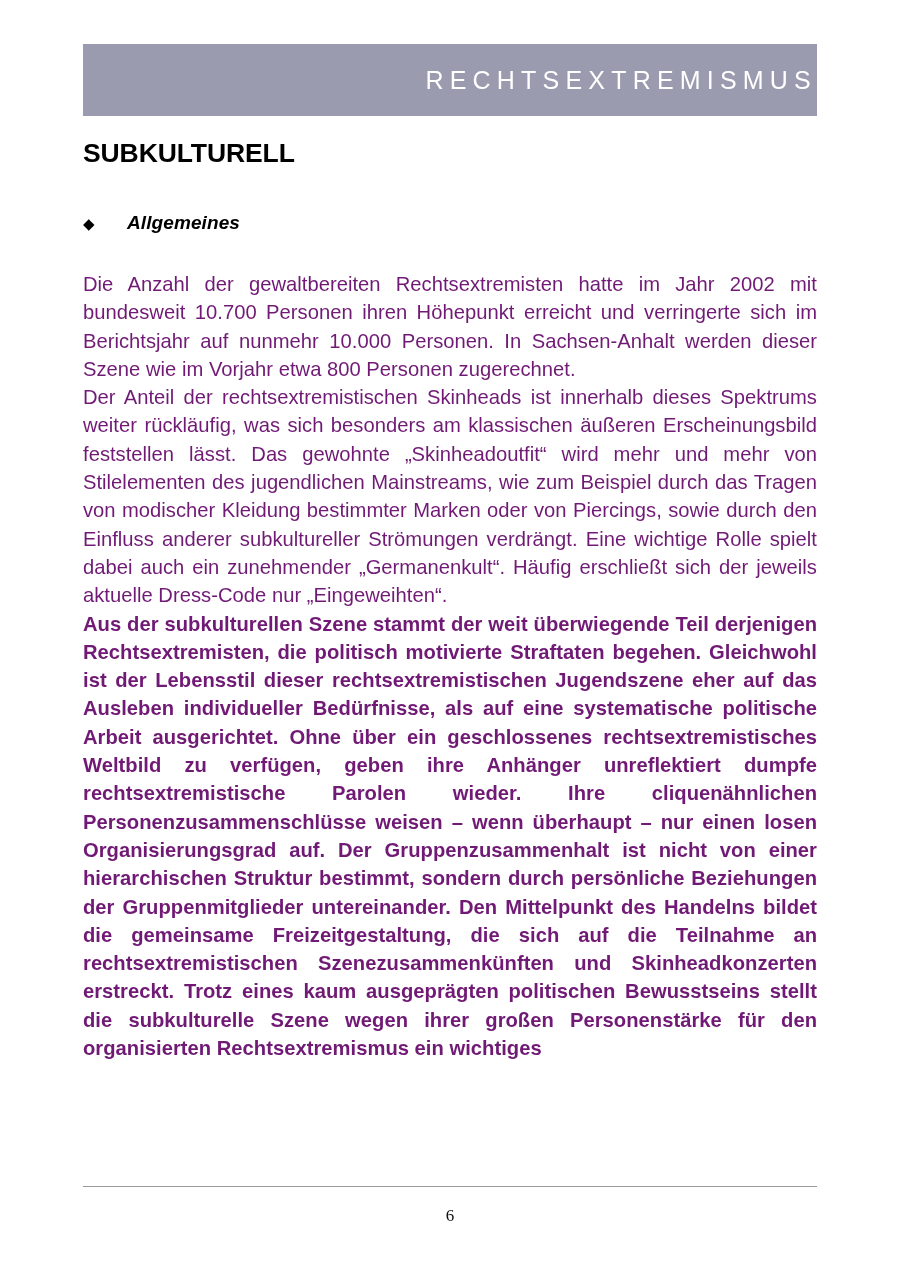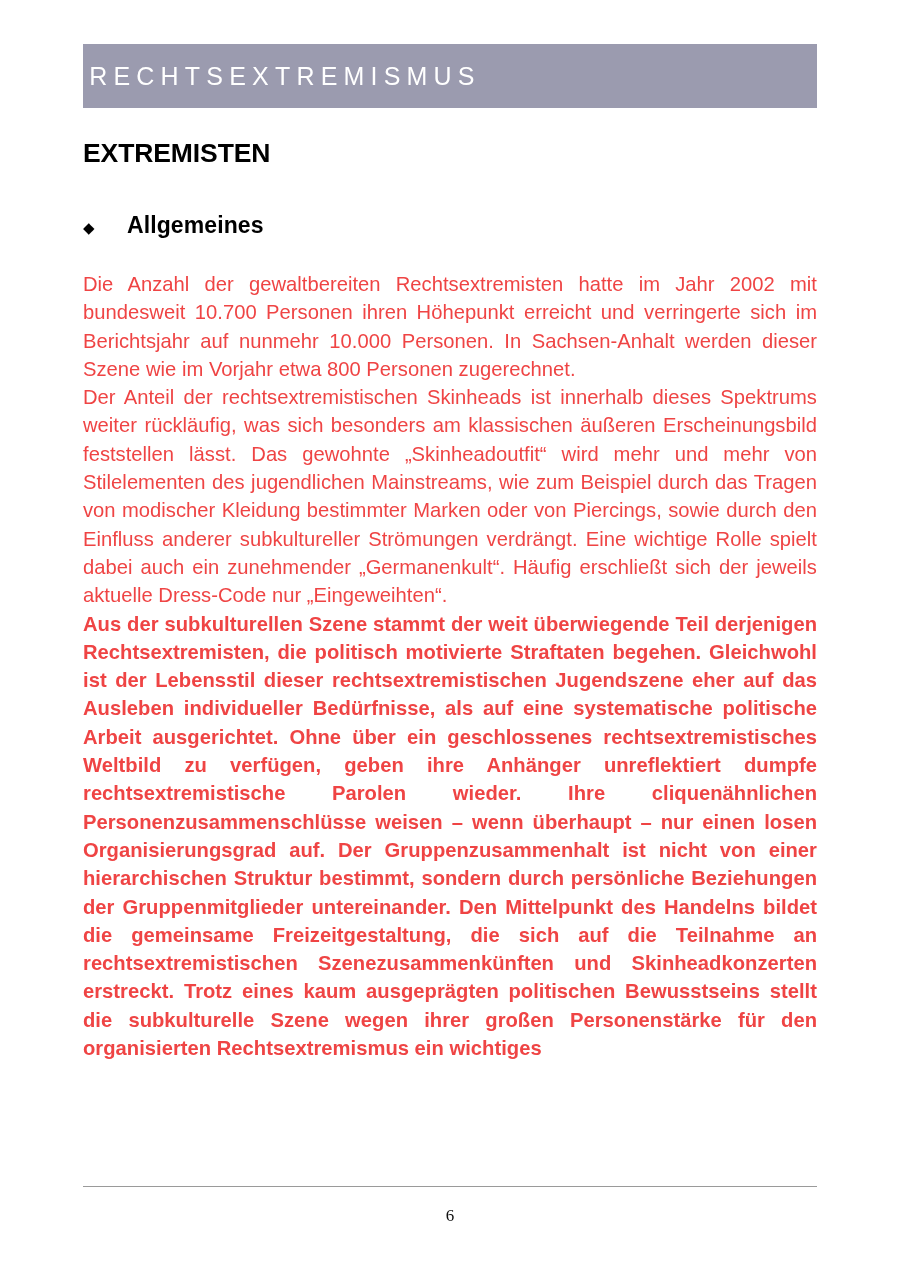--- a/index.html
+++ b/index.html
@@ -24,25 +24,25 @@
     height: 1273px;
     overflow: hidden;
   }
 
   
   .section-banner {
     position: absolute;
     left: 83px;
     top: 44px;
     width: 734px;
-    height: 64px;
+    height: 72px;
     background: #9b9baf;
     display: flex;
     align-items: center;
-    justify-content: flex-start;
+    justify-content: flex-end;
   }
   .section-banner-title {
     color: #ffffff;
     font-size: 25px;
     font-weight: 400;
     letter-spacing: 6.2px;
     text-indent: 6.2px;
     line-height: 1;
     white-space: nowrap;
   }
@@ -83,37 +83,38 @@
     font-weight: bold;
   }
   .subhead-bullet {
     width: 44px;
     flex: 0 0 44px;
     font-size: 15px;
     line-height: 1;
     color: #000;
   }
   .subhead-label {
-    font-size: 23px;
+    font-size: 19px;
     font-weight: bold;
     letter-spacing: 0.1px;
+    font-style: italic;
   }
 
   
   .body-text {
     position: absolute;
     left: 83px;
     top: 270px;
     width: 734px;
     font-size: 20.2px;
     line-height: 28.3px;
     text-align: justify;
     text-justify: inter-word;
     letter-spacing: 0.02px;
-    color: #ef4444;
+    color: #701a75;
   }
   .body-text p {
     margin: 0;
     padding: 0;
     text-align: justify;
   }
   .body-text p:last-child {
     text-align: justify;
     font-weight: bold;
   }
@@ -141,21 +142,21 @@
 </head>
 <body>
 
 <div class="page">
 
   <div class="section-banner">
     <div class="section-banner-title">RECHTSEXTREMISMUS</div>
   </div>
 
   <h1 class="doc-title">
-    <span class="title-line-2">EXTREMISTEN</span>
+    <span class="title-line-2">SUBKULTURELL</span>
   </h1>
 
   <div class="subhead-row">
     <span class="subhead-bullet">◆</span>
     <span class="subhead-label">Allgemeines</span>
   </div>
 
   <div class="body-text">
     <p>Die Anzahl der gewaltbereiten Rechtsextremisten hatte im Jahr 2002 mit bundesweit 10.700 Personen ihren Höhepunkt erreicht und verringerte sich im Berichtsjahr auf nunmehr 10.000 Personen. In Sachsen-Anhalt werden dieser Szene wie im Vorjahr etwa 800 Personen zugerechnet.</p>
     <p>Der Anteil der rechtsextremistischen Skinheads ist innerhalb dieses Spektrums weiter rückläufig, was sich besonders am klassischen äußeren Erscheinungsbild feststellen lässt. Das gewohnte „Skinheadoutfit“ wird mehr und mehr von Stilelementen des jugendlichen Mainstreams, wie zum Beispiel durch das Tragen von modischer Kleidung bestimmter Marken oder von Piercings, sowie durch den Einfluss anderer subkultureller Strömungen verdrängt. Eine wichtige Rolle spielt dabei auch ein zunehmender „Germanenkult“. Häufig erschließt sich der jeweils aktuelle Dress-Code nur „Eingeweihten“.</p>

